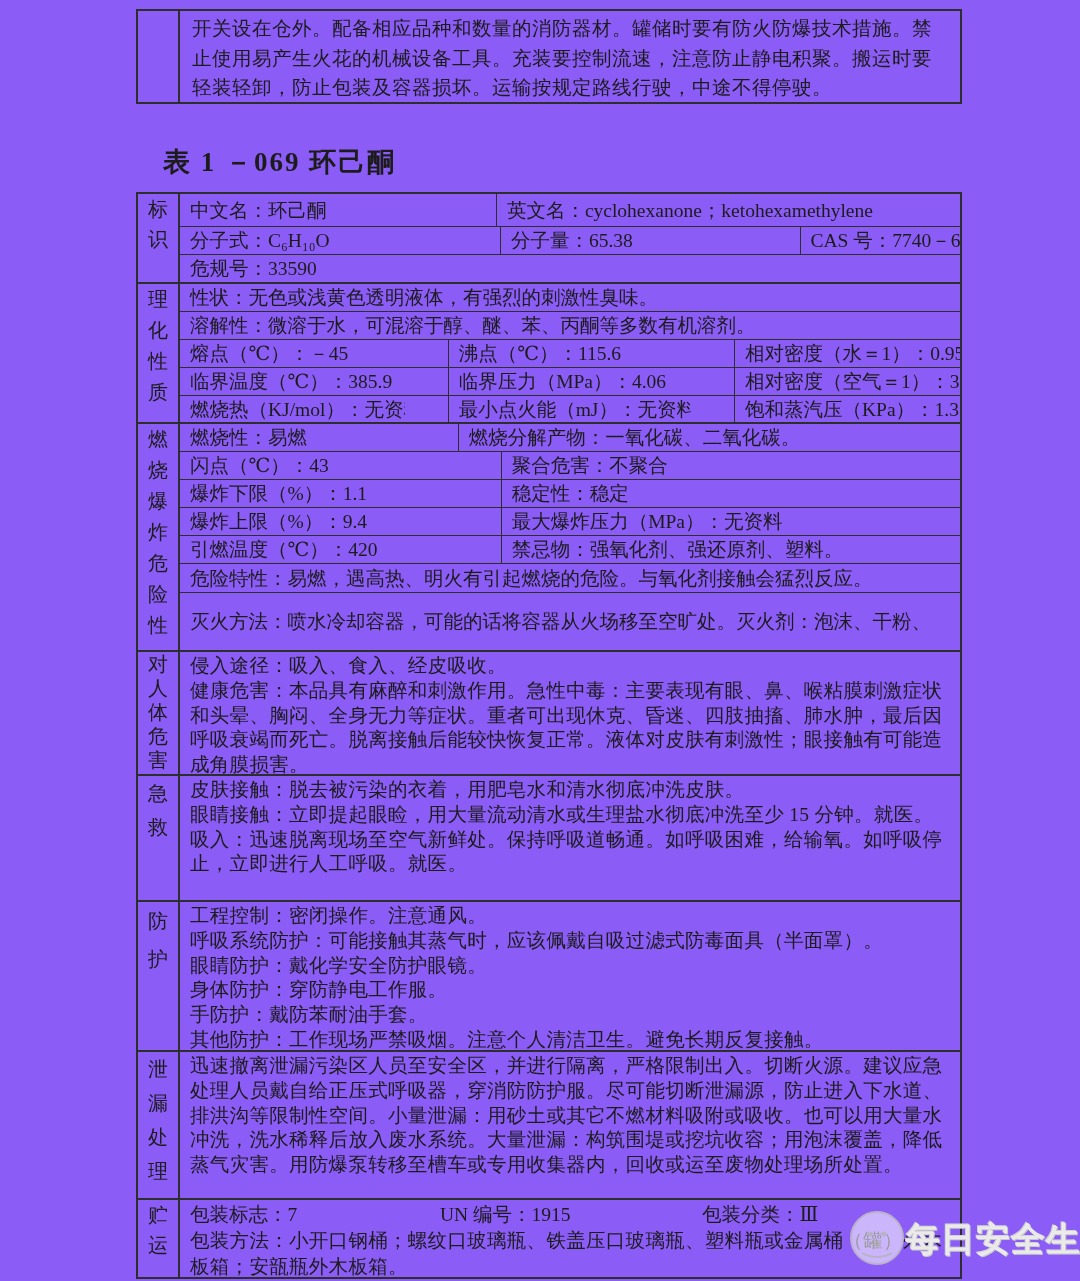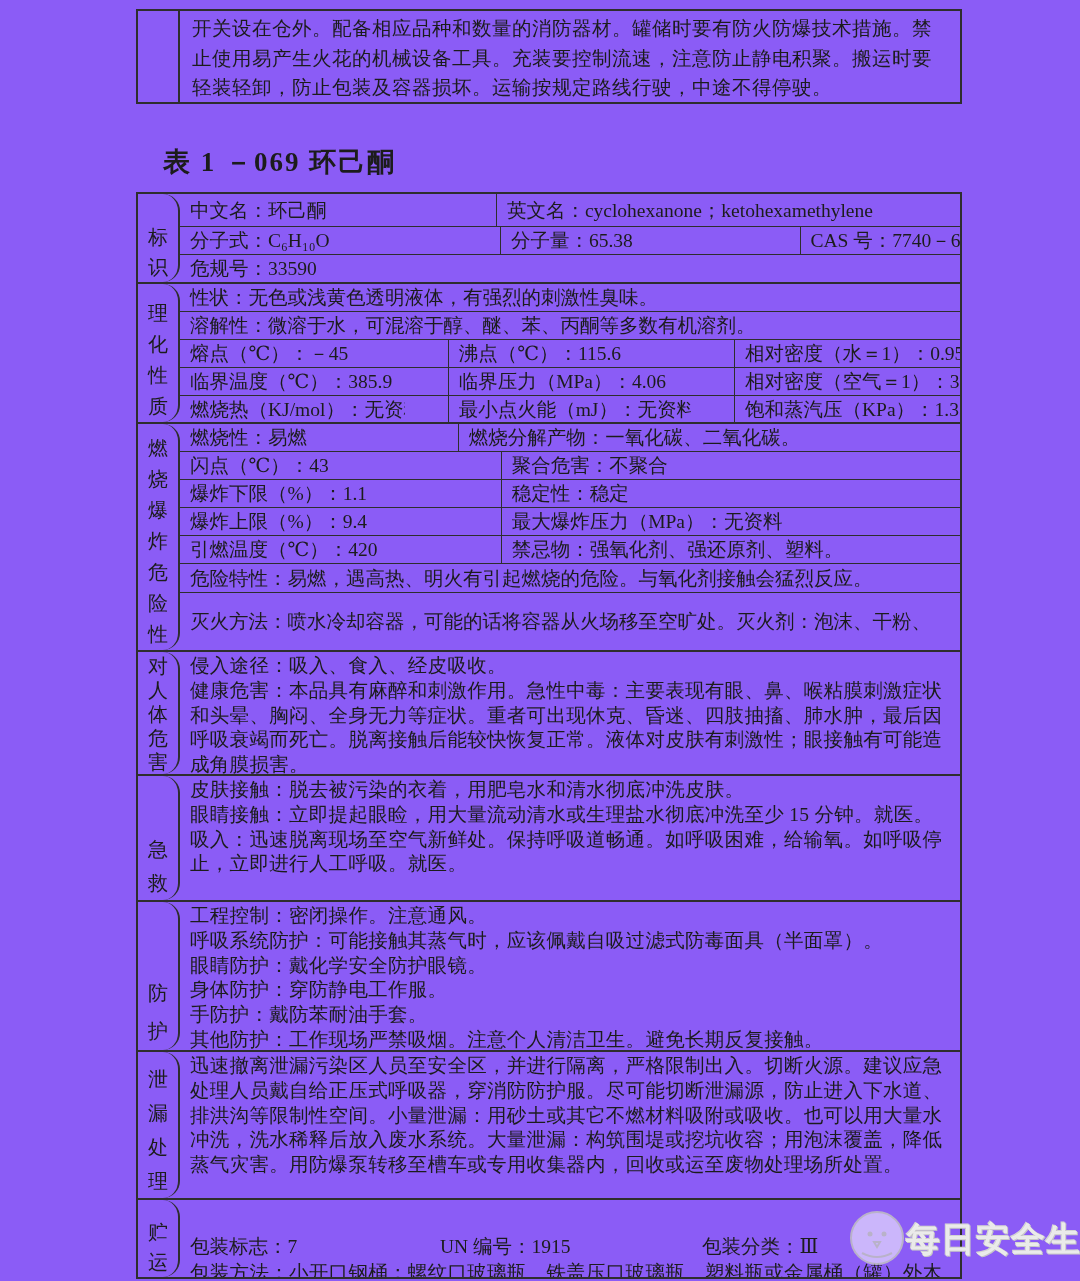--- a/index.html
+++ b/index.html
@@ -29,21 +29,21 @@
   
   .msds{
     position:absolute;left:136px;top:192px;width:826px;
     border:2px solid #2e2e2e;box-sizing:border-box;
     display:flex;flex-direction:column;
   }
   .section{display:flex;box-sizing:border-box;}
   .section + .section{border-top:2px solid #2e2e2e;}
   .vlabel{
     width:42px;flex-shrink:0;border-right:2px solid #2e2e2e;
-    display:flex;align-items:flex-end;justify-content:center;box-sizing:border-box;border-radius:17px;
+    display:flex;align-items:flex-start;justify-content:center;box-sizing:border-box;
   }
   .vlabel span{
     display:block;width:1.08em;word-break:break-all;text-align:center;
     font-size:20px;
   }
   .lh30 span{line-height:30px;} .lh31 span{line-height:31px;}
   .lh24 span{line-height:24px;} .lh34 span{line-height:34px;}
   .lh38 span{line-height:38px;}
   .rows{flex:1;min-width:0;display:flex;flex-direction:column;}
   .row{display:flex;box-sizing:border-box;}
@@ -55,21 +55,21 @@
   }
   .cell + .cell{border-left:1.5px solid #2e2e2e;}
   .cell.wrap{
     display:block;white-space:normal;padding:2px 10px 0 10px;
   }
   .para{font-size:19.5px;line-height:24.8px;letter-spacing:0.3px;}
   .s7 .para{line-height:26px;}
   .firecell{line-height:39px;margin-top:7px;}
   .packline{font-size:19.5px;line-height:26px;}
   .pack1{display:inline-block;width:250px;}
-  .pack2{display:inline-block;width:262px;margin-top:32px;}
+  .pack2{display:inline-block;width:262px;}
   
   .w405{width:40.5%;} .w355{width:35.5%;} .w329{width:32.9%;}
   .w288{width:28.8%;} .w312{width:31.2%;}
   .w356{width:35.6%;}
   .grow{flex:1;min-width:0;}
   
   .watermark{
     position:absolute;left:848px;top:1208px;width:232px;height:64px;
     display:flex;align-items:center;z-index:5;
   }

